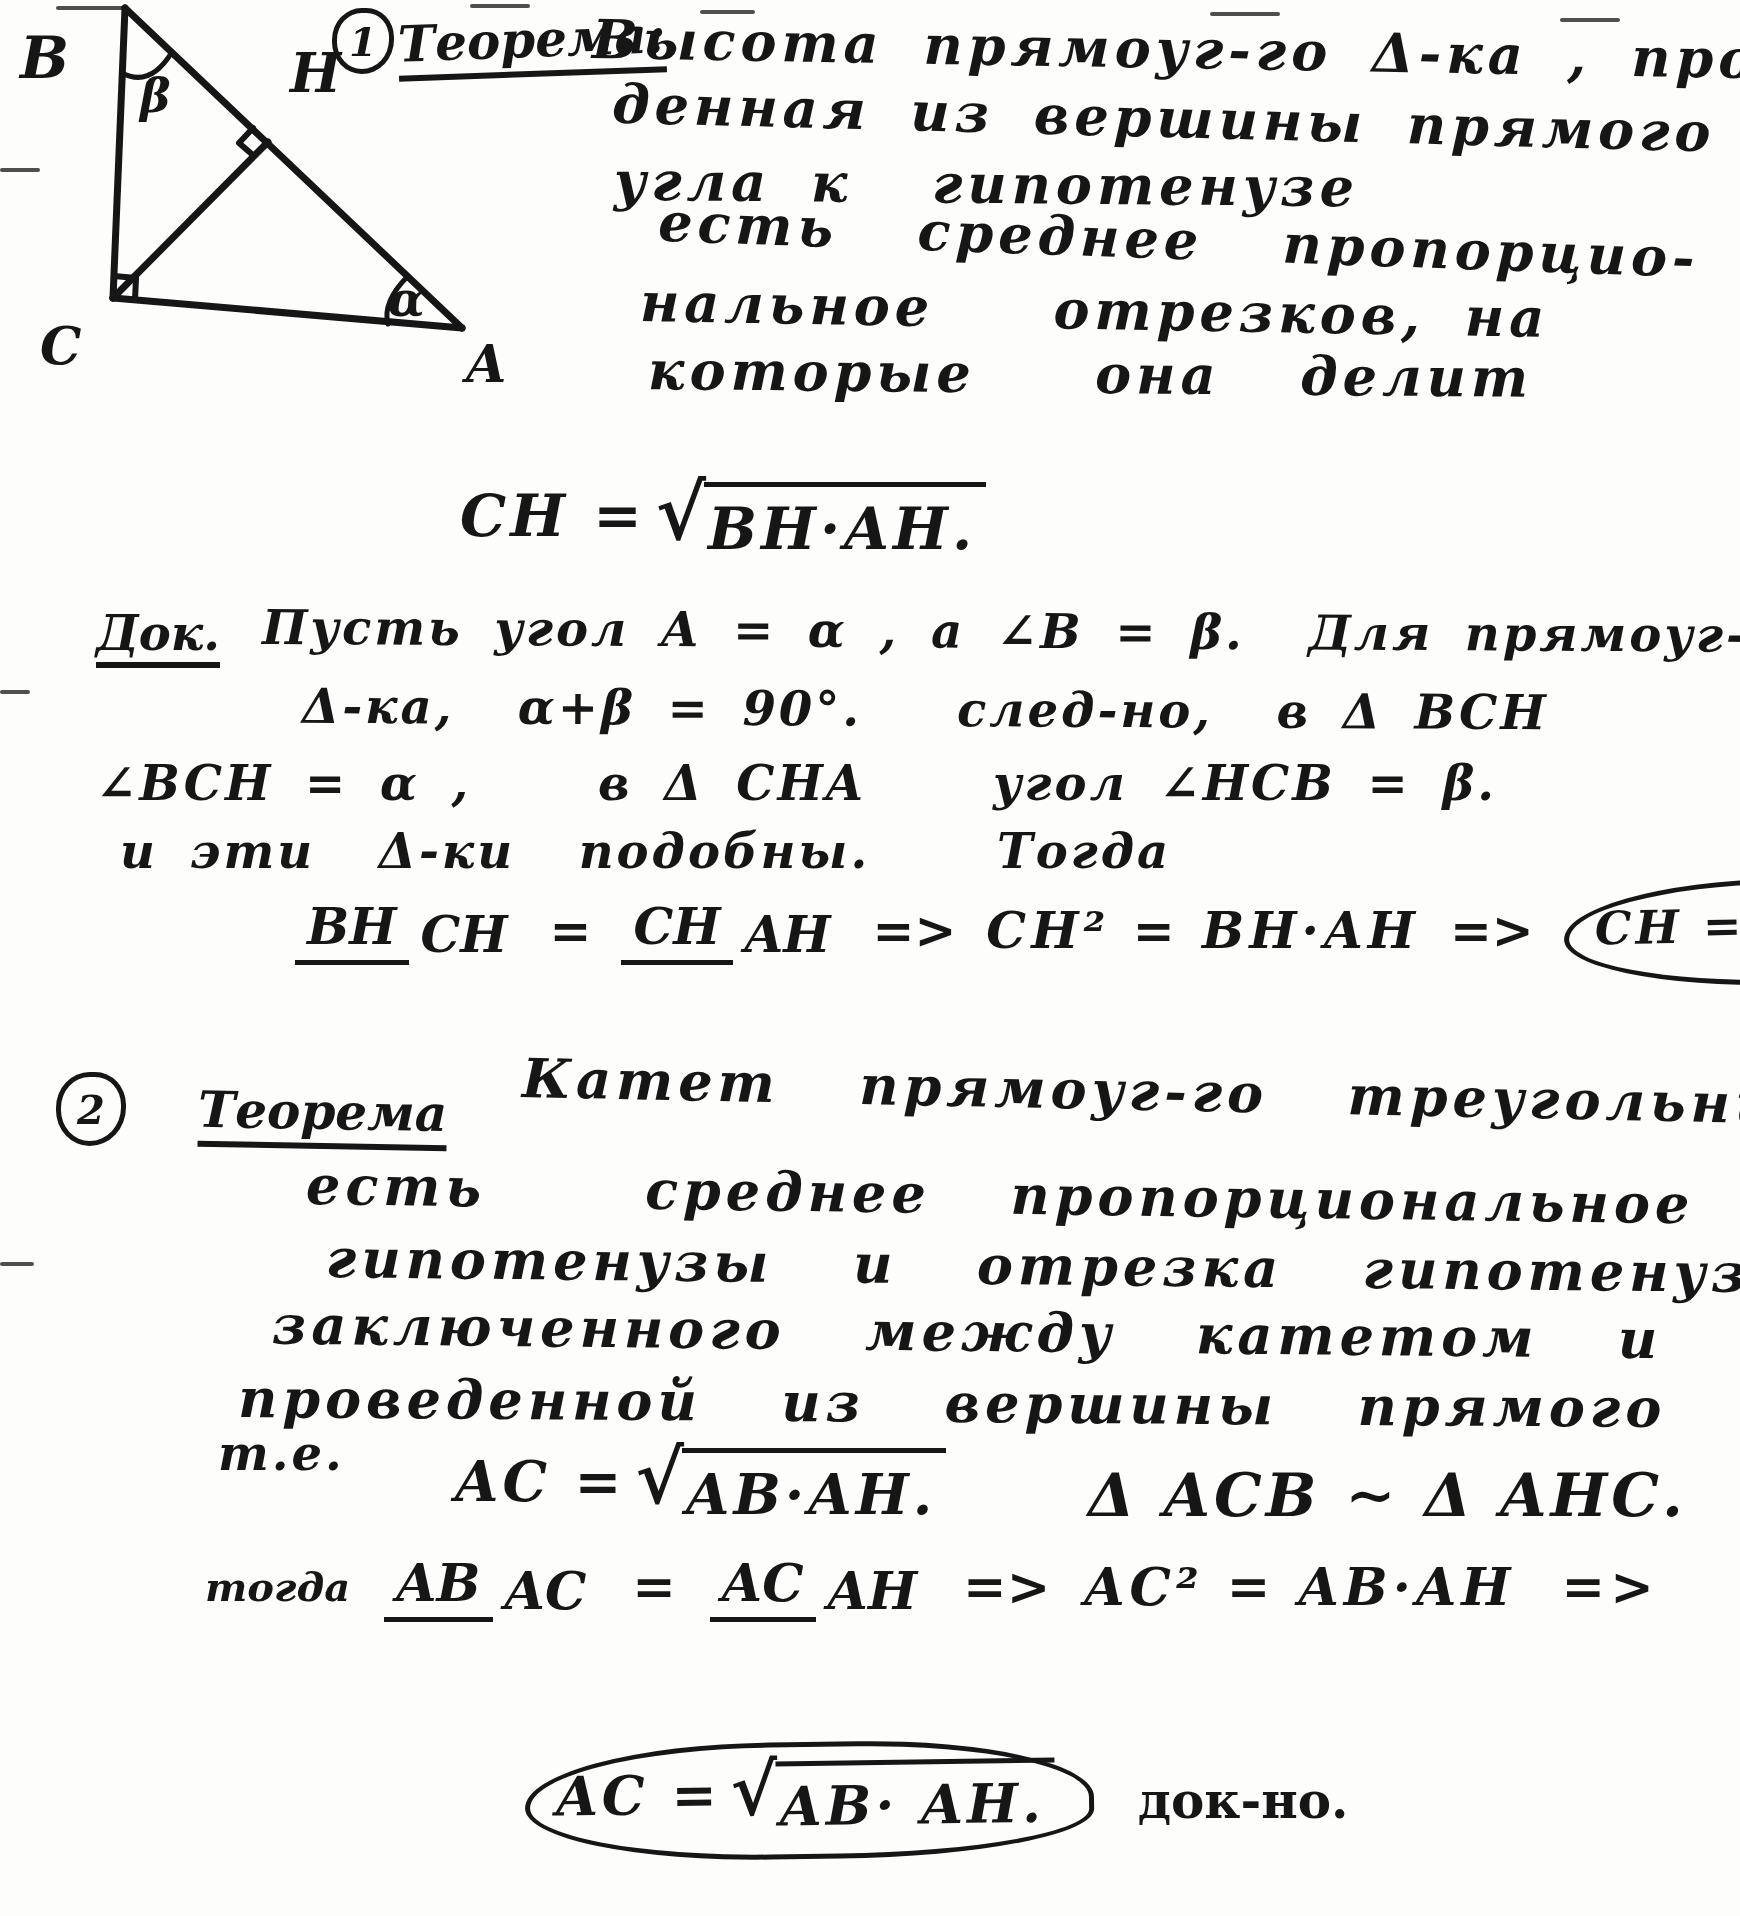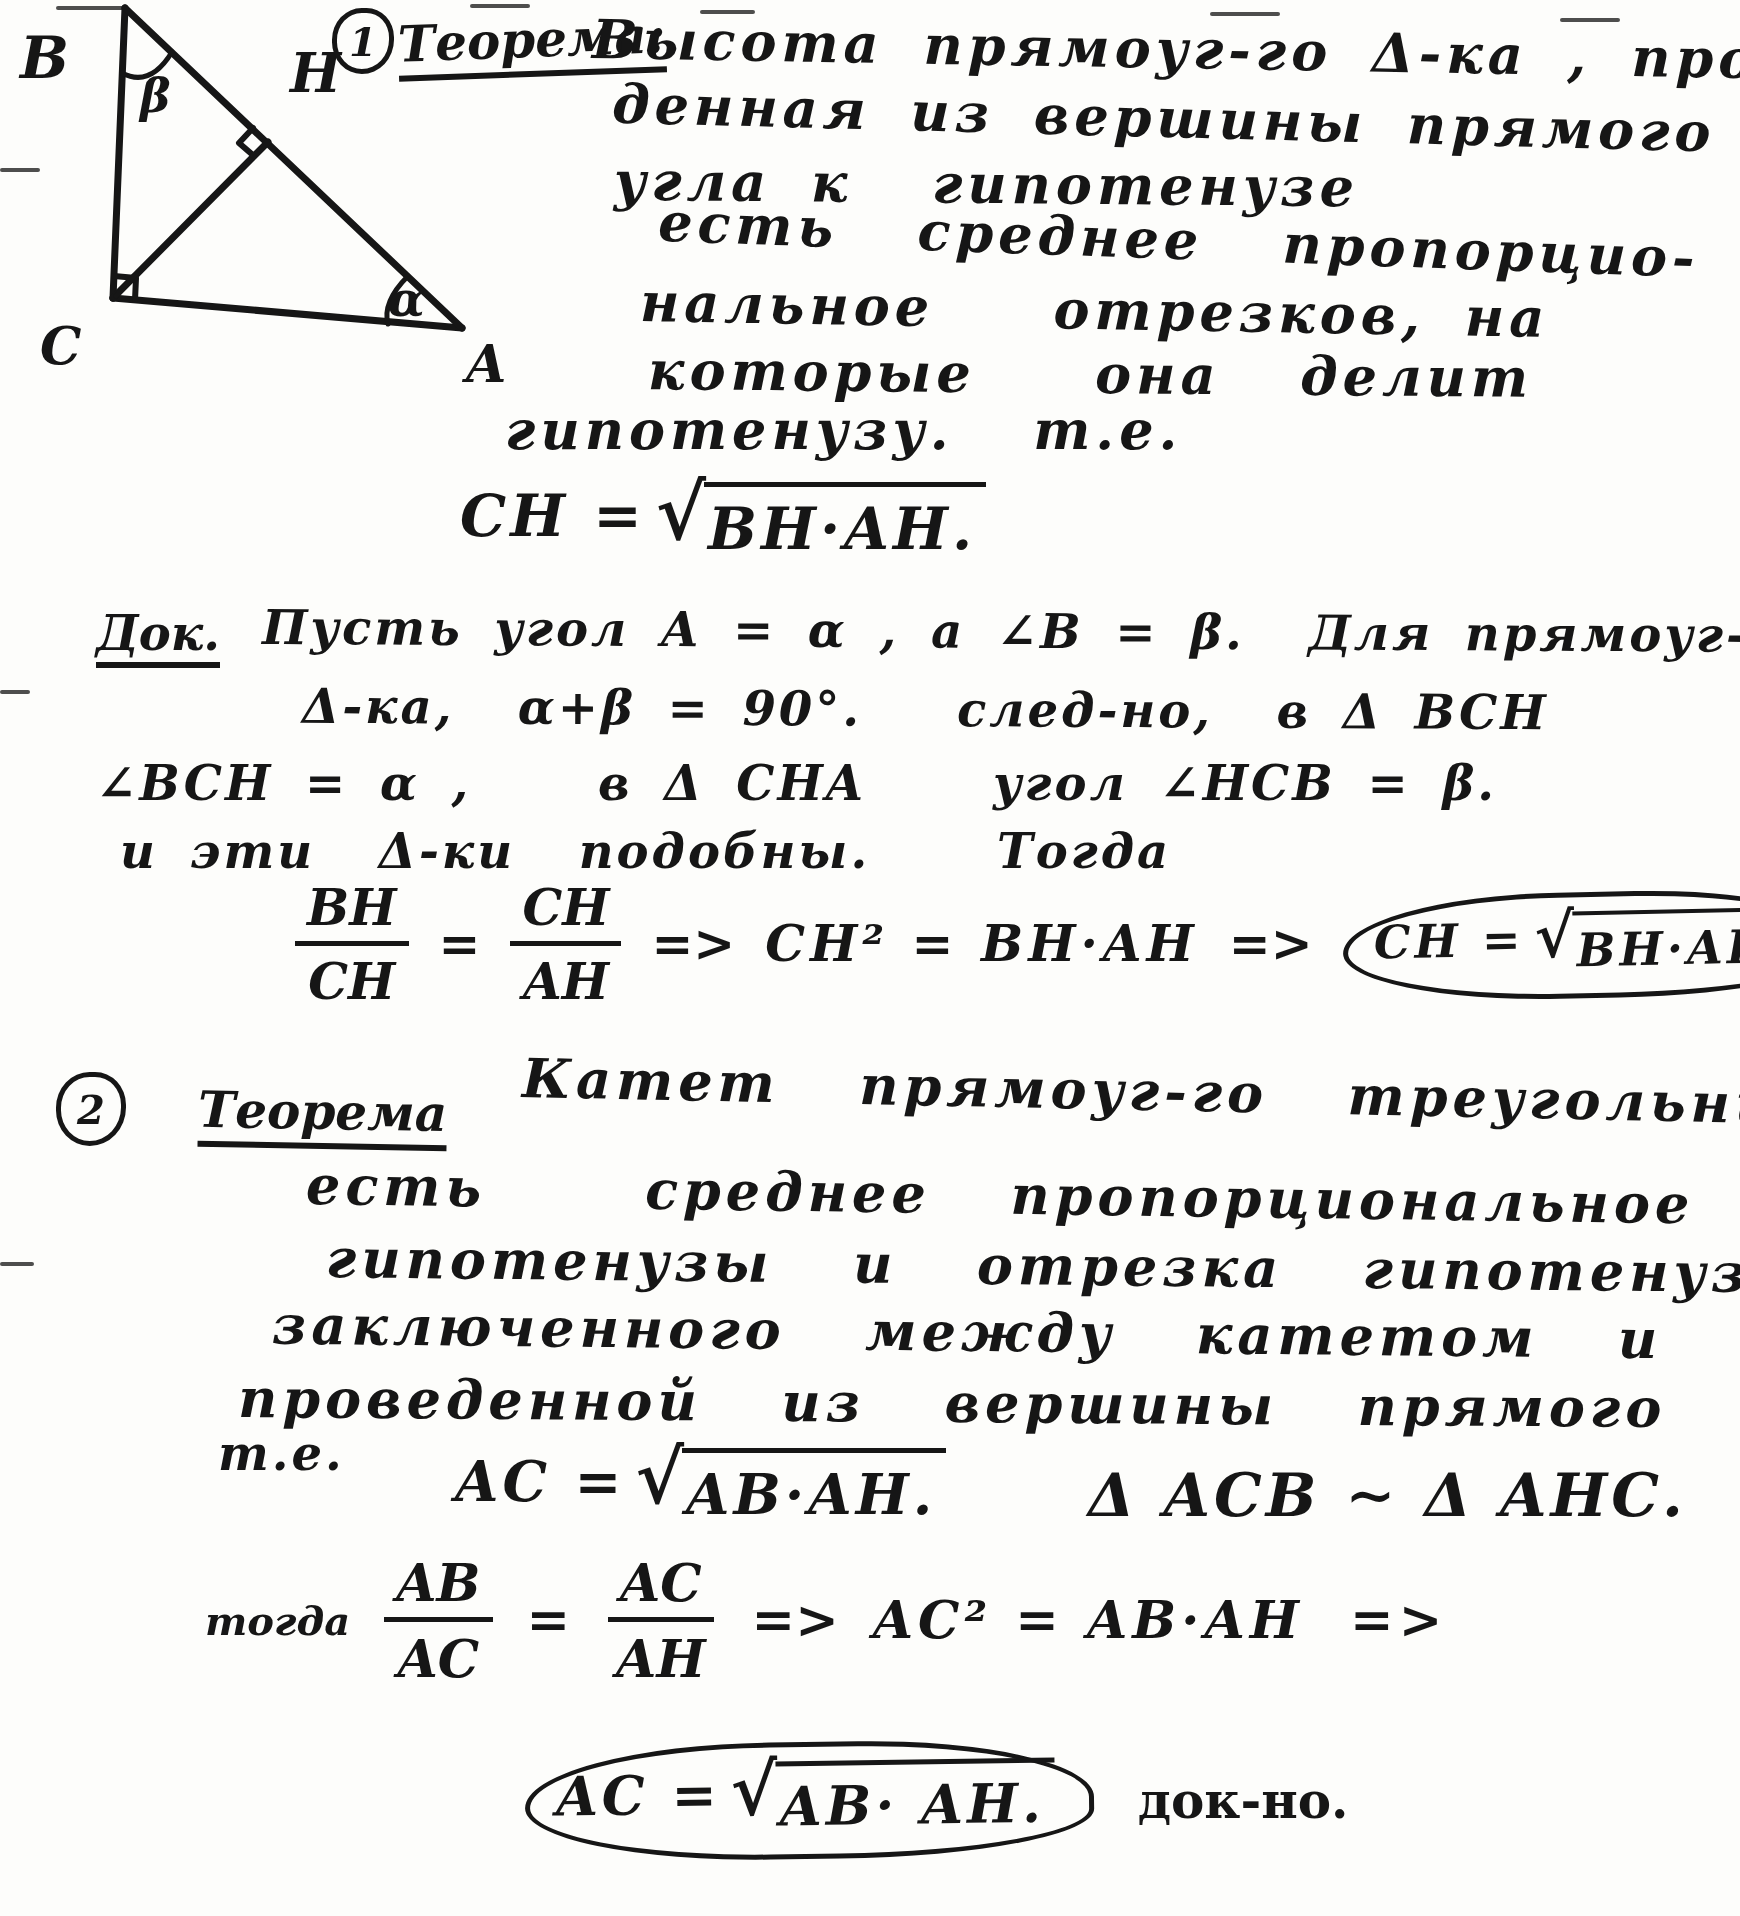--- a/index.html
+++ b/index.html
@@ -19,21 +19,21 @@
     position:absolute;display:flex;align-items:center;justify-content:center;
     border:5px solid #161616;border-radius:50% 46% 54% 50%;
     font-size:40px;font-weight:700;font-style:italic;
   }
   
   .formula{position:absolute;display:inline-flex;align-items:flex-start;white-space:pre;
     font-style:italic;font-weight:700;letter-spacing:4px;}
   .sqrt{display:inline-flex;align-items:flex-start;margin-left:10px;}
   .sqrt .sign{font-style:normal;font-size:1.32em;line-height:.8;font-weight:700;}
   .sqrt .rad{border-top:5px solid #161616;padding:8px 10px 0 4px;margin-left:-6px;}
-  .frac{display:inline-flex;flex-direction:column;align-items:center;font-style:italic;font-weight:700;}
+  .frac{display:inline-flex;align-items:center;font-style:italic;font-weight:700;}
   .frac .num{padding:0 12px 4px;border-bottom:5px solid #161616;}
   .frac .den{padding:6px 12px 0;}
   .dvrow{position:absolute;display:flex;align-items:center;}
   .oval{
     display:inline-flex;align-items:flex-start;border:5px solid #161616;
     border-radius:50% 48% 52% 50% / 62% 58% 46% 54%;
     padding:14px 34px 16px 26px;transform:rotate(-1.2deg);
   }
   .qed{font-weight:600;}
   .dash{position:absolute;background:#222;height:4px;border-radius:2px;opacity:.8;}
@@ -78,21 +78,20 @@
   </div>
 
   <div class="hw heading" style="left:398px;top:14px;font-size:50px;transform:rotate(-2deg)">Теорема:</div>
 
   <div class="hw st" style="left:592px;top:22px;transform:rotate(1deg)">Высота прямоуг-го Δ-ка , прове-</div>
   <div class="hw st" style="left:612px;top:90px;transform:rotate(1.5deg)">денная из вершины прямого</div>
   <div class="hw st" style="left:614px;top:156px;transform:rotate(.5deg)">угла к  гипотенузе</div>
   <div class="hw st" style="left:658px;top:212px;transform:rotate(2deg)">есть  среднее  пропорцио-</div>
   <div class="hw st" style="left:640px;top:282px;transform:rotate(1deg)">нальное   отрезков, на</div>
   <div class="hw st" style="left:648px;top:346px;transform:rotate(.5deg)">которые   она  делит</div>
-  <div class="hw st" style="left:505px;top:402px">гипотенузу.  т.е.</div>
 
   <div class="formula" style="left:460px;top:482px;font-size:58px">
     <span>CH =</span>
     <span class="sqrt">
       <span class="sign">√</span>
       <span class="rad">BH·AH.</span>
     </span>
   </div>
 
   <div class="hw heading" style="left:96px;top:608px;font-size:48px">Док.</div>

